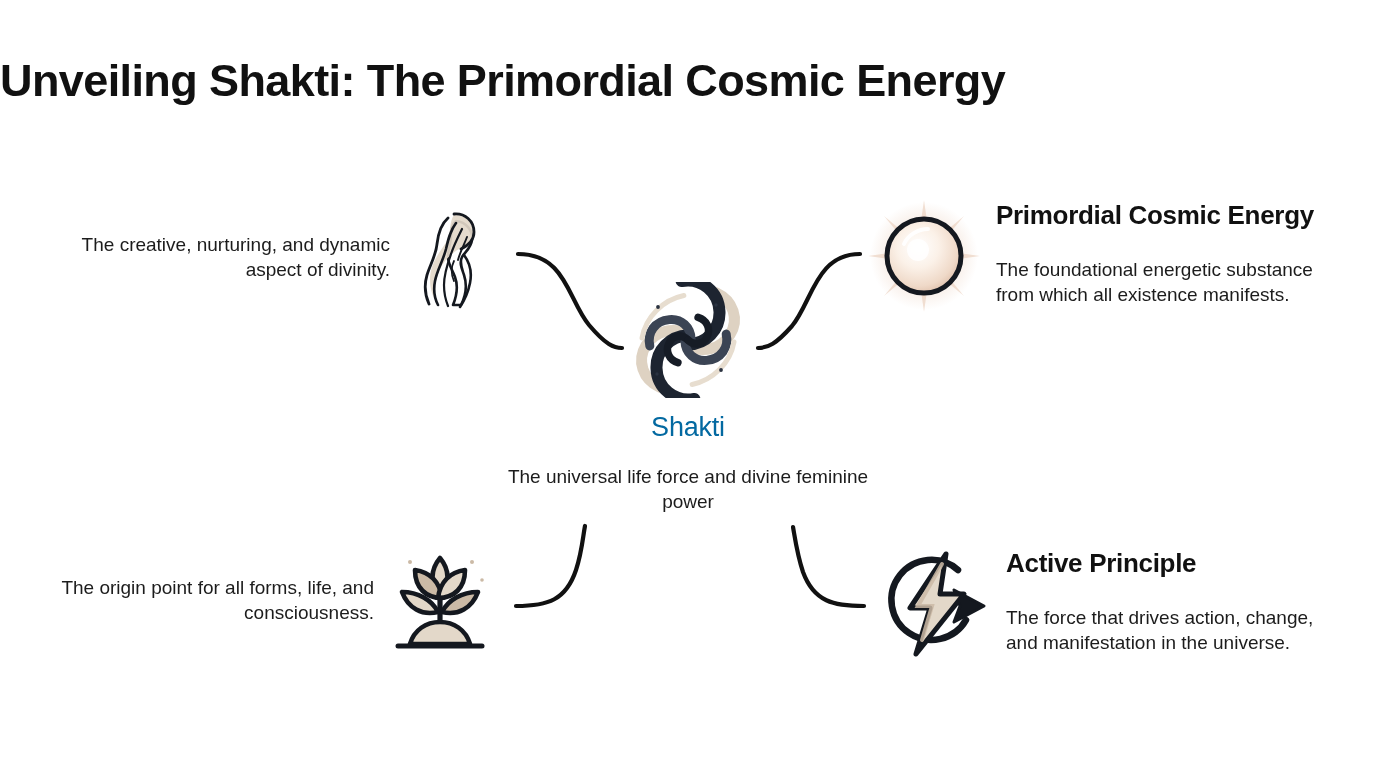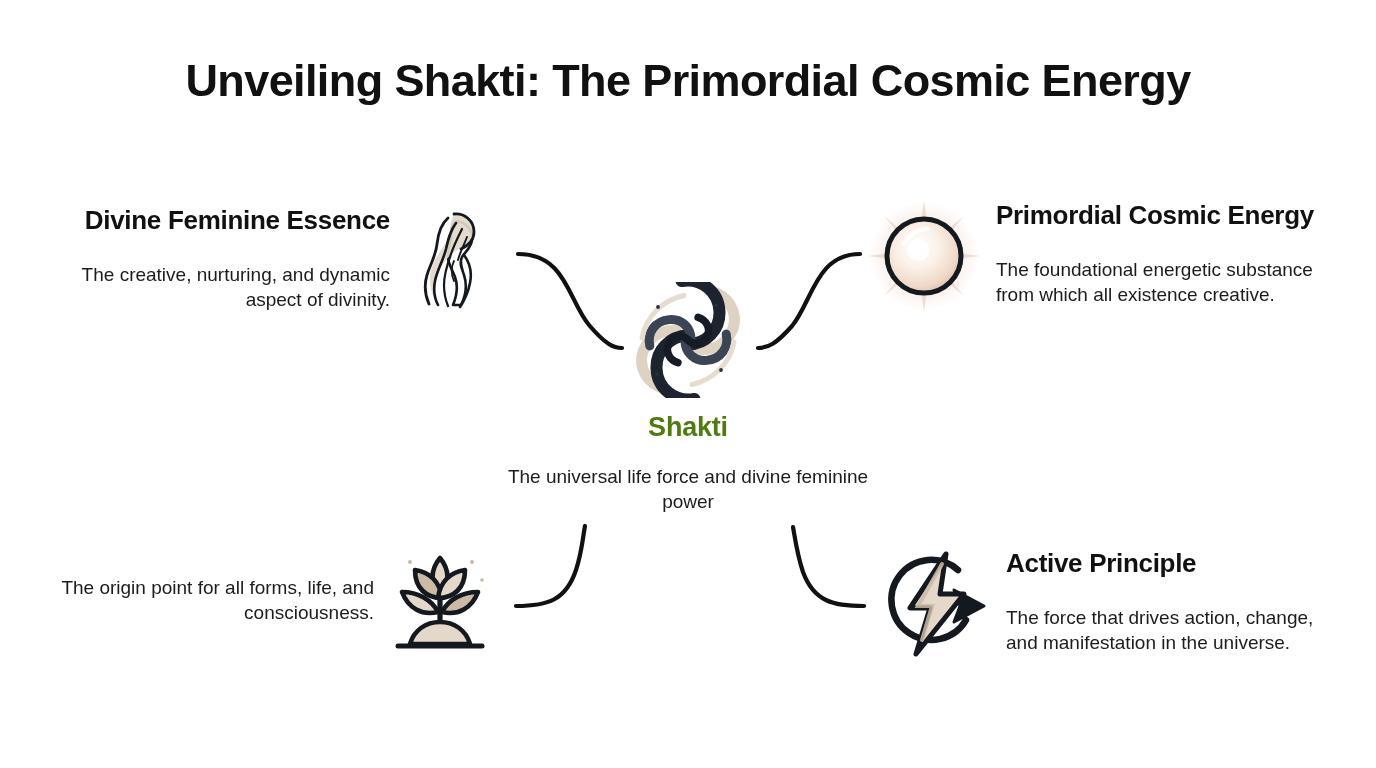--- a/index.html
+++ b/index.html
@@ -19,21 +19,21 @@
     background: #ffffff;
     overflow: hidden;
   }
 
   
   .page-title {
     position: absolute;
     left: 0;
     top: 56px;
     width: 1376px;
-    text-align: center;
+    text-align: left;
     font-size: 45px;
     font-weight: 700;
     letter-spacing: -0.6px;
     color: #111111;
     line-height: 1.1;
   }
 
   
   #connectors {
     position: absolute;
@@ -103,22 +103,22 @@
     width: 400px;
     text-align: center;
   }
   #hub .hub-icon {
     display: flex;
     justify-content: center;
     height: 118px;
   }
   .hub-title {
     font-size: 27px;
-    font-weight: 700;
-    color: #4d7c0f;
+    font-weight: 400;
+    color: #0369a1;
     margin-top: 12px;
     letter-spacing: -0.2px;
   }
   .hub-desc {
     font-size: 19px;
     color: #1c1c1c;
     line-height: 1.33;
     margin-top: 21px;
   }
 </style>
@@ -137,21 +137,20 @@
       <path d="M758,348 C768,348 776,344 792,326 C812,302 816,254 860,254"></path>
 
       <path d="M516,606 C548,606 566,600 576,570 C582,552 583,536 585,526"></path>
 
       <path d="M793,527 C795,538 797,554 803,572 C814,602 834,606 864,606"></path>
     </g>
   </svg>
 
   <div class="node left" id="node-divine-feminine">
     <div class="text-wrap">
-      <div class="node-title">Divine Feminine Essence</div>
       <div class="node-desc">The creative, nurturing, and dynamic aspect of divinity.</div>
     </div>
     <div class="icon-wrap">
       <svg width="88" height="108" viewBox="0 0 88 108" xmlns="http://www.w3.org/2000/svg">
         <g>
 
           <path d="M52 16 C62 17 69 25 68 35 C67 43 61 47 58 52 C55 58 58 64 60 70
                    C63 79 62 90 57 100 L49 100 C53 90 54 80 51 72 C48 64 44 59 44 52
                    C44 44 47 38 47 31 C47 24 48 19 52 16 Z" fill="#ffffff" stroke="#14181f" stroke-width="2.6" stroke-linejoin="round" stroke-linecap="round"></path>
 
@@ -206,21 +205,21 @@
         <circle cx="56" cy="56" r="37" fill="url(#orbBody)"></circle>
 
         <circle cx="56" cy="56" r="37" fill="none" stroke="#14181f" stroke-width="5"></circle>
 
         <path d="M36 44 C40 35 50 29 60 29" fill="none" stroke="#ffffff" stroke-width="4" stroke-linecap="round" opacity="0.9"></path>
         <circle cx="50" cy="50" r="11" fill="#ffffff" opacity="0.85"></circle>
       </svg>
     </div>
     <div class="text-wrap">
       <div class="node-title">Primordial Cosmic Energy</div>
-      <div class="node-desc">The foundational energetic substance from which all existence creative.</div>
+      <div class="node-desc">The foundational energetic substance from which all existence manifests.</div>
     </div>
   </div>
 
   <div id="hub">
     <div class="hub-icon">
       <svg width="116" height="116" viewBox="0 0 116 116" xmlns="http://www.w3.org/2000/svg">
         <g transform="translate(58,58)">
 
           <g fill="none" stroke="#ded2c2" stroke-width="11" stroke-linecap="round">
             <path d="M0,-6 C-18,-10 -34,-2 -40,14 C-46,31 -36,48 -18,52" transform="rotate(12)"></path>

